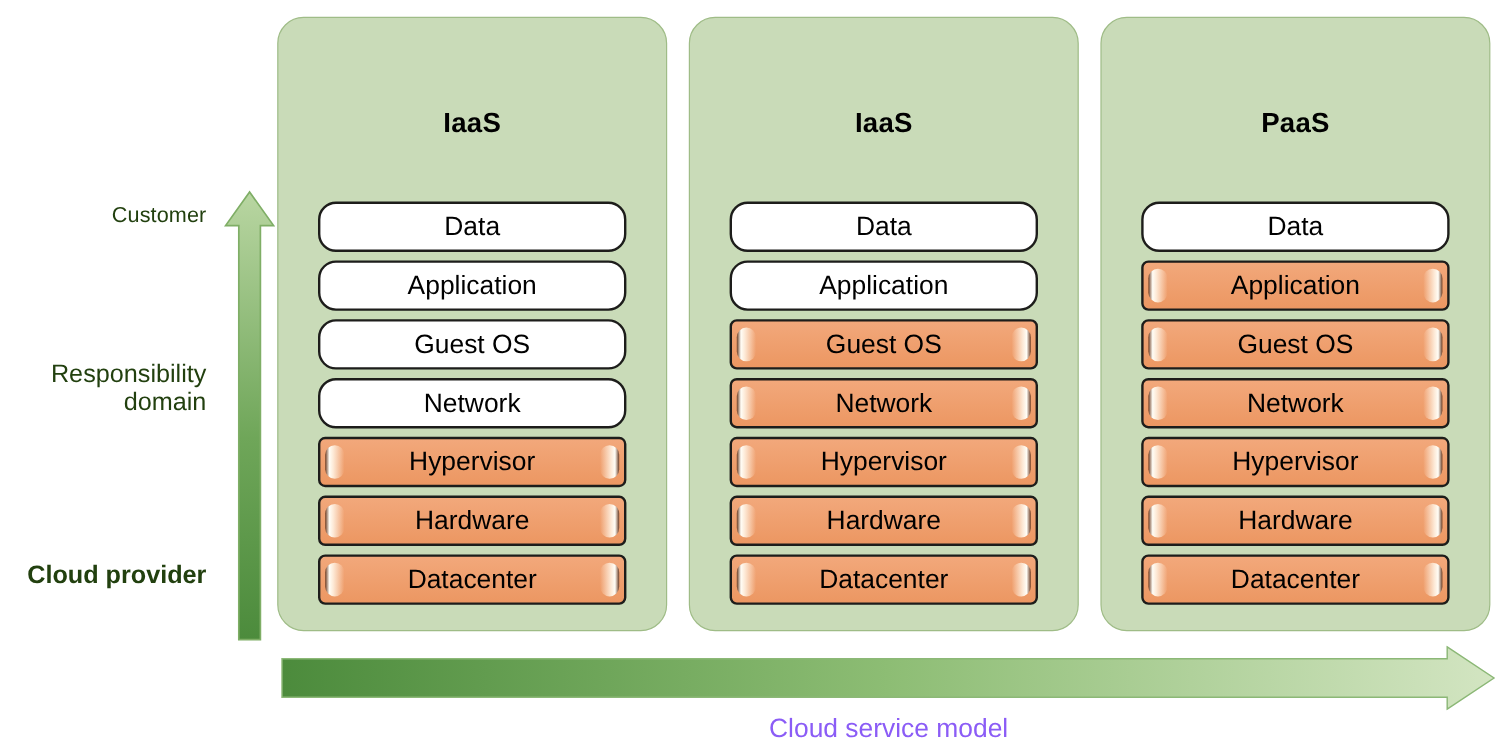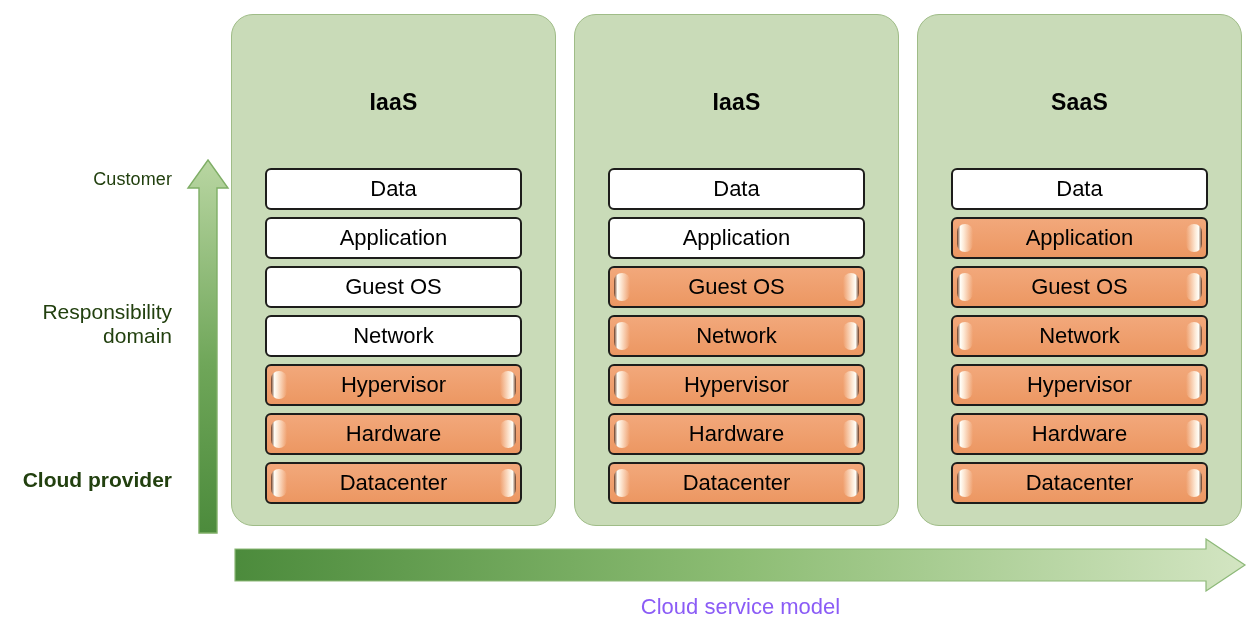--- a/index.html
+++ b/index.html
@@ -119,20 +119,21 @@
     border-radius: 6px;
     display: flex;
     align-items: center;
     justify-content: center;
     font-size: 22px;
     color: #000000;
     overflow: hidden;
   }
   .layer-box.customer-owned {
     background: #ffffff;
+    border-radius: 15px;
   }
   .layer-box.provider-owned {
     background: #ef9f6e;
     background-image: linear-gradient(180deg, #f2a87b 0%, #ec9762 100%);
   }
   
   .layer-box.provider-owned .bevel {
     position: absolute;
     top: 5px;
     bottom: 5px;
@@ -239,21 +240,21 @@
       </div>
       <div class="layer-box provider-owned">
         <span class="bevel left"></span>
         <span class="bevel right"></span>
         <span class="layer-label">Datacenter</span>
       </div>
     </div>
   </div>
 
   <div class="service-panel">
-    <div class="panel-title">SaaS</div>
+    <div class="panel-title">PaaS</div>
     <div class="layer-stack">
       <div class="layer-box customer-owned">
         <span class="layer-label">Data</span>
       </div>
       <div class="layer-box provider-owned">
         <span class="bevel left"></span>
         <span class="bevel right"></span>
         <span class="layer-label">Application</span>
       </div>
       <div class="layer-box provider-owned">

